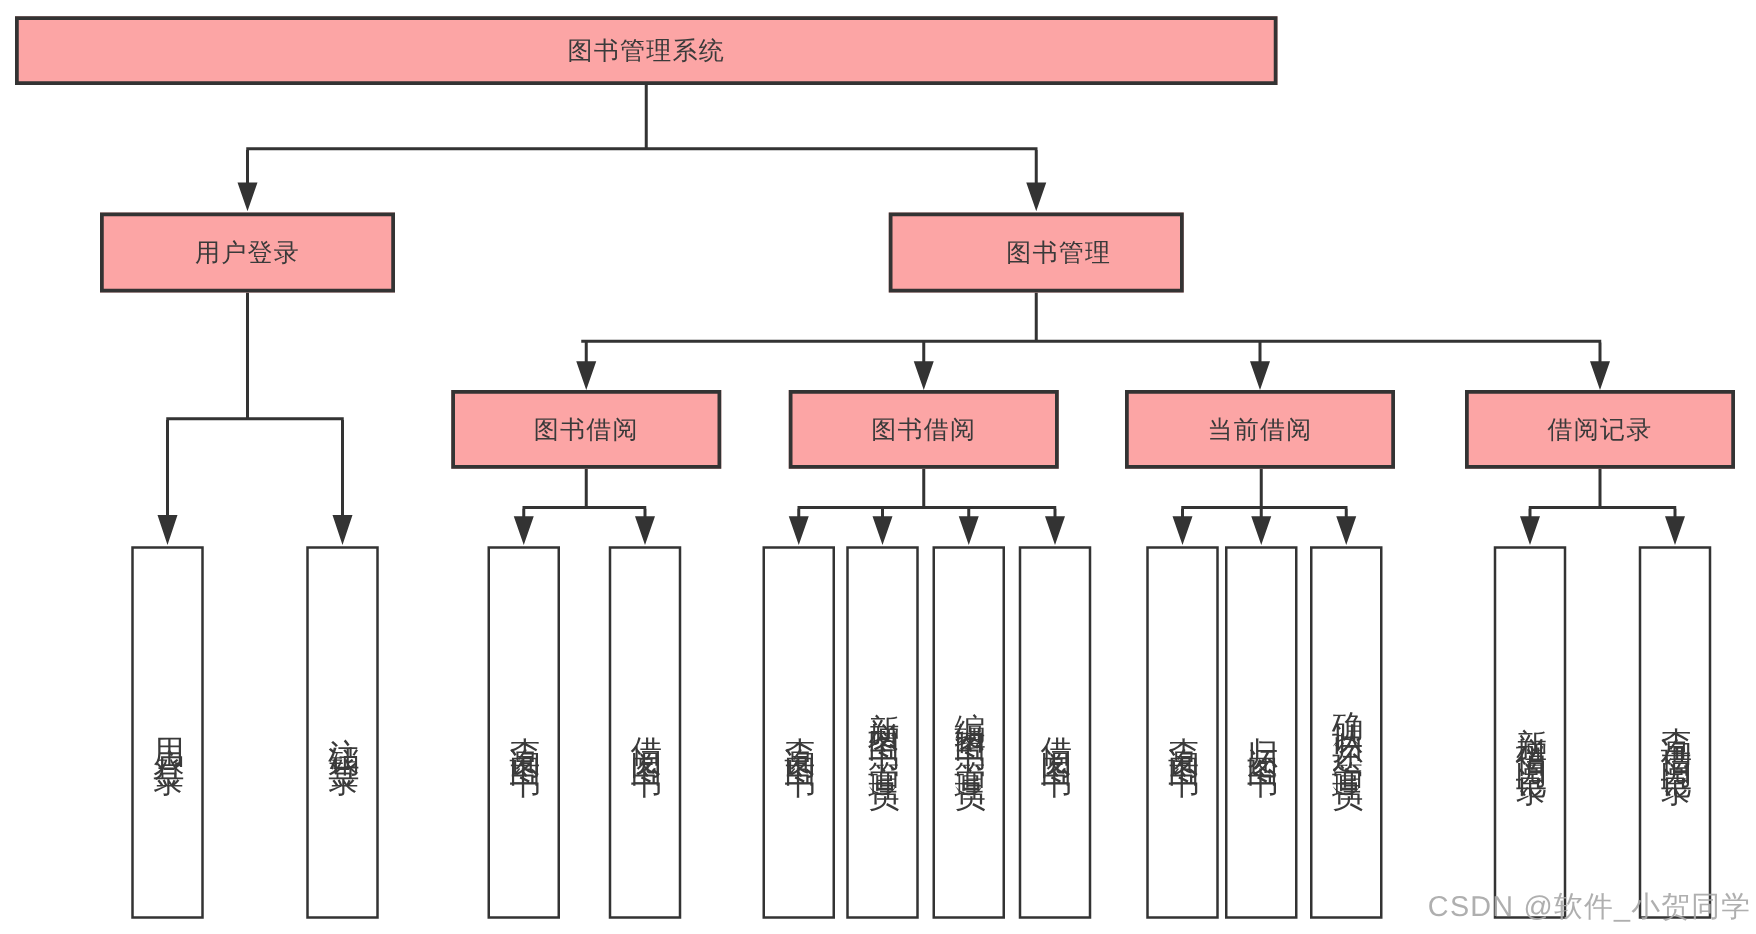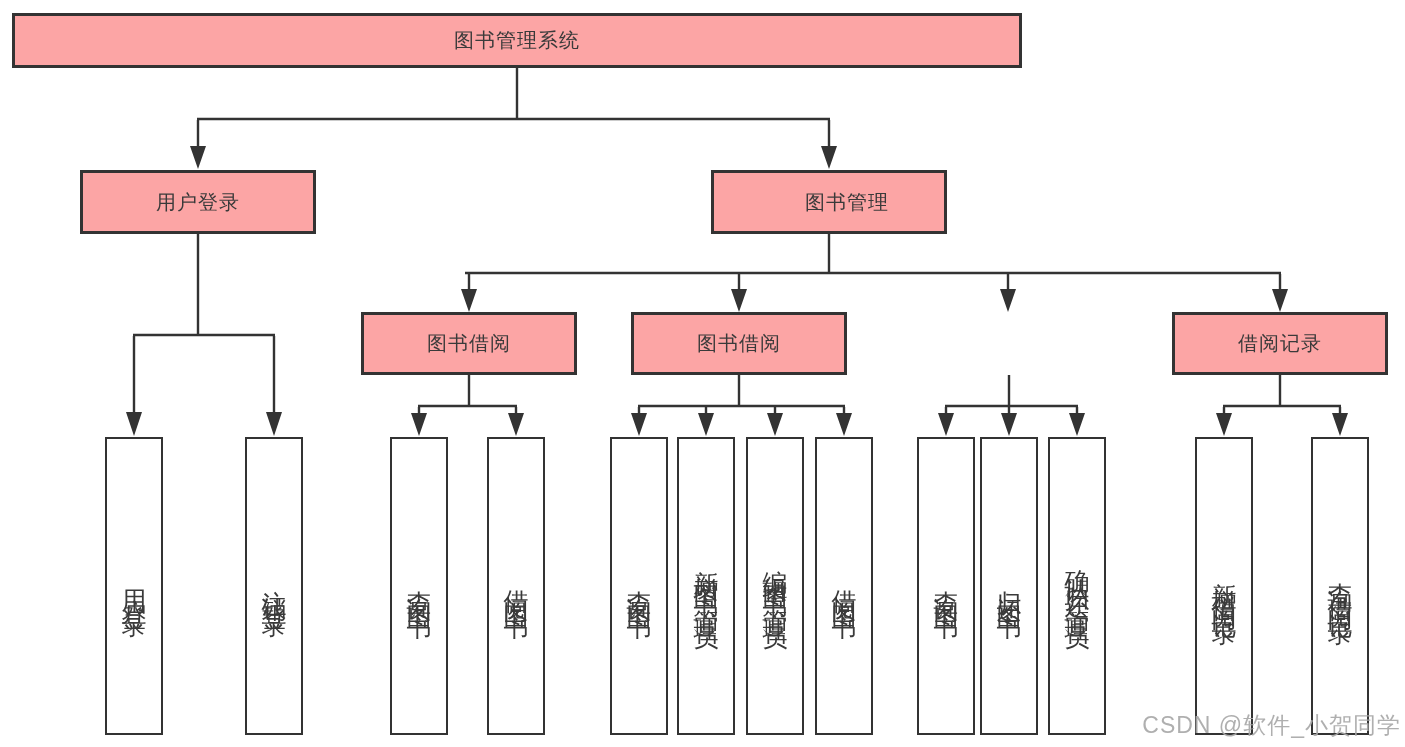--- a/index.html
+++ b/index.html
@@ -116,20 +116,21 @@
              M1216 413 L1232 413 L1224 436 Z  M1332 413 L1348 413 L1340 436 Z" fill="#333333" stroke="none"></path>
   </svg>
 
   <div class="hbox root-box">图书管理系统</div>
 
   <div class="hbox l2-a">用户登录</div>
   <div class="hbox l2-b">图书管理</div>
 
   <div class="hbox l3-a">图书借阅</div>
   <div class="hbox l3-b">图书借阅</div>
+  <div class="hbox l3-c">当前借阅</div>
   <div class="hbox l3-d">借阅记录</div>
 
   <div class="vbox g1c1">
     <span class="vtext">用户登录</span>
   </div>
   <div class="vbox g1c2">
     <span class="vtext">注销登录</span>
   </div>
 
   <div class="vbox g2c1">

